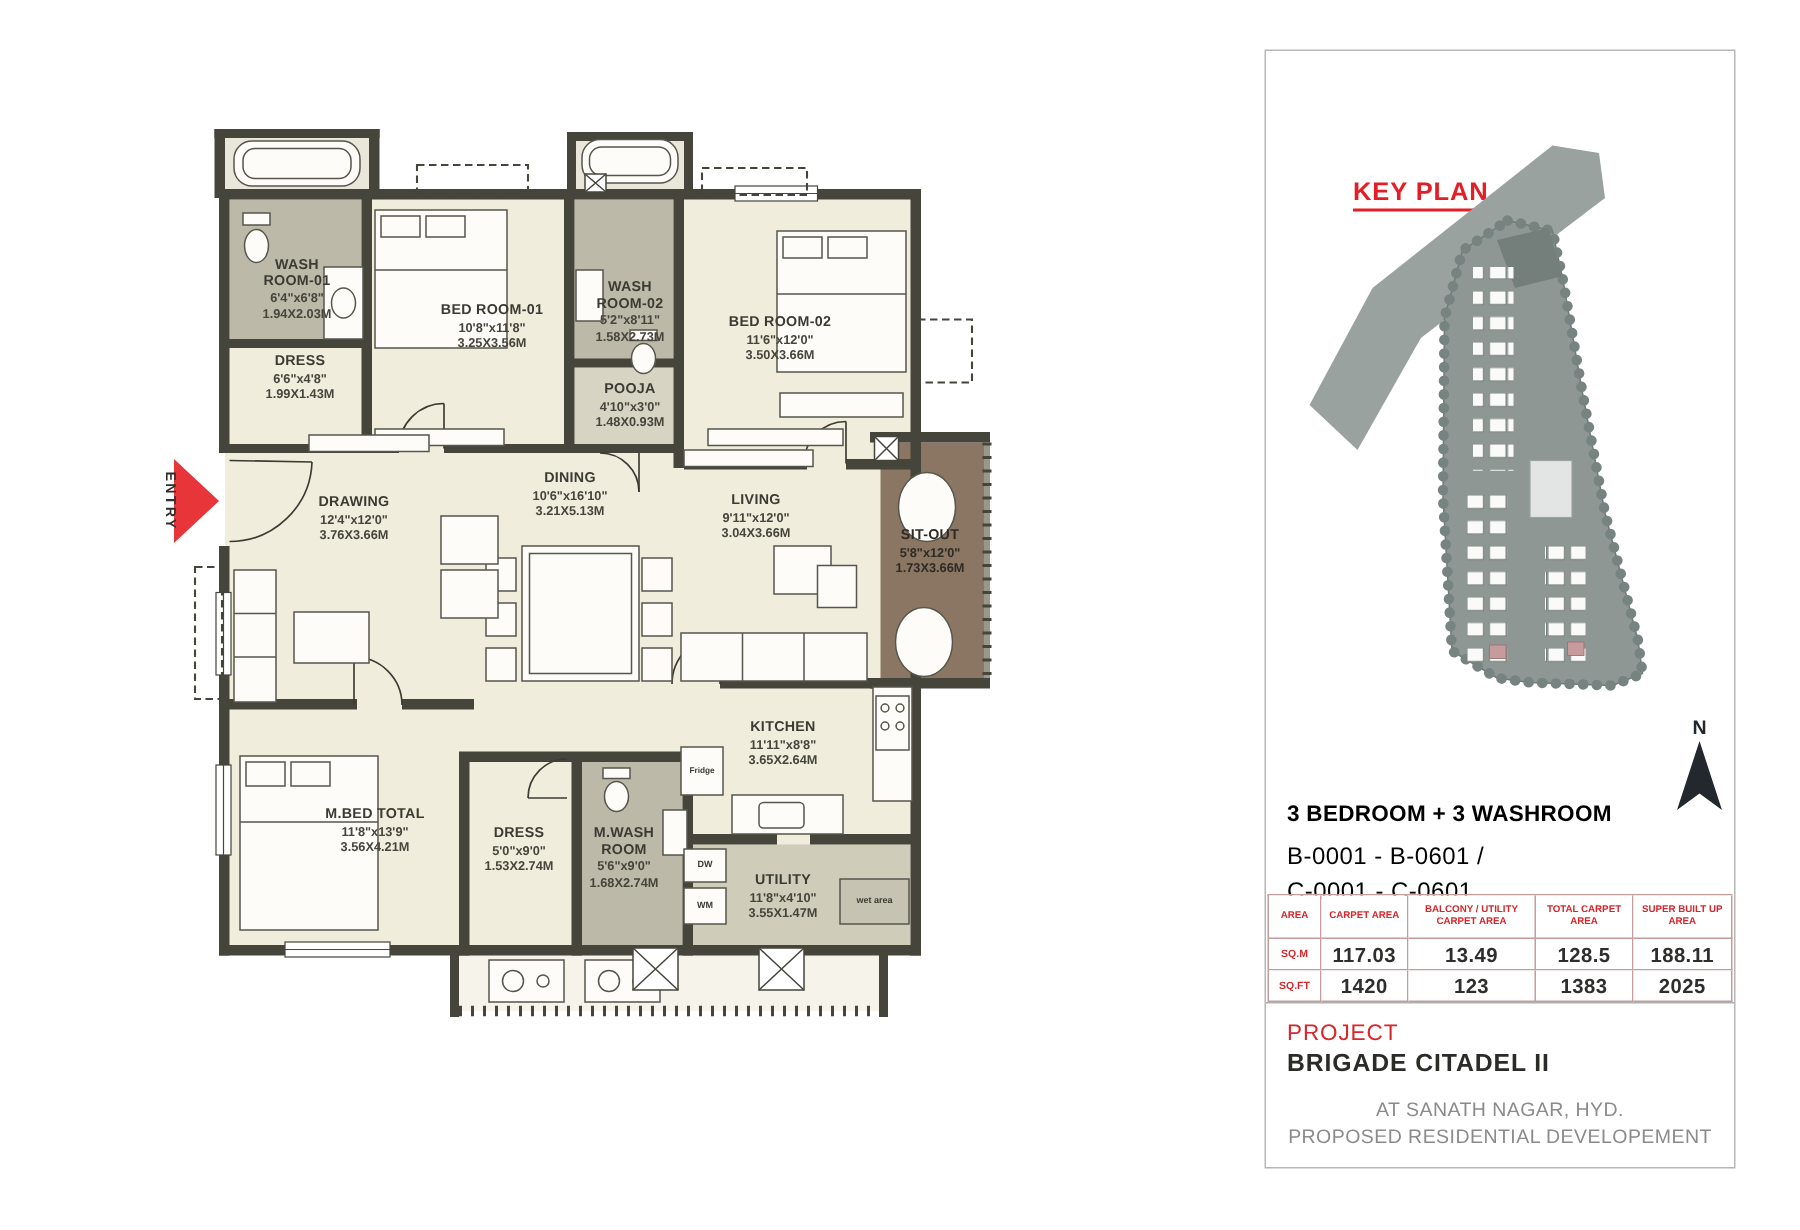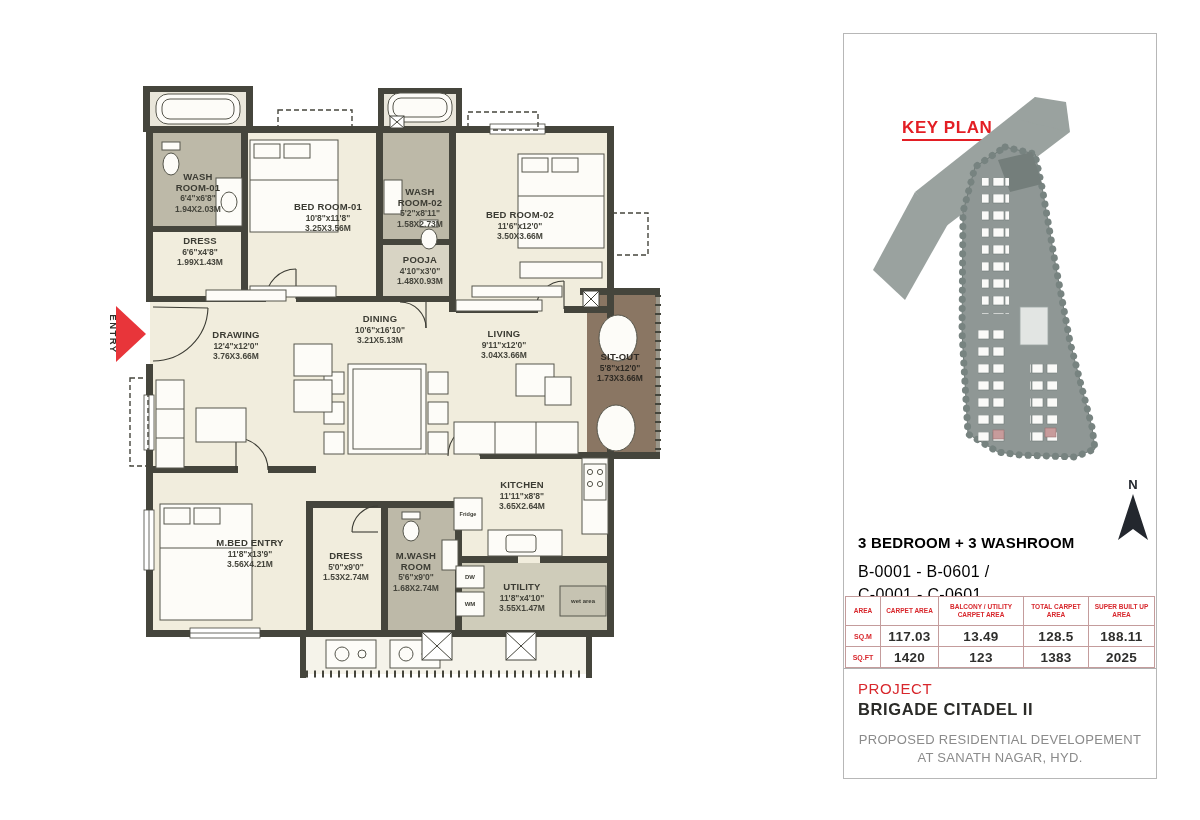--- a/index.html
+++ b/index.html
@@ -281,21 +281,21 @@
       <div class="rname">LIVING</div>
       <div class="rdim">9'11"x12'0"</div>
       <div class="rdim">3.04X3.66M</div>
     </div>
     <div class="rlabel" style="left:520px;top:288px;width:62px;color:#2e2a24">
       <div class="rname">SIT-OUT</div>
       <div class="rdim" style="color:#2e2a24">5'8"x12'0"</div>
       <div class="rdim" style="color:#2e2a24">1.73X3.66M</div>
     </div>
     <div class="rlabel" style="left:150px;top:474px;width:90px">
-      <div class="rname">M.BED ENTRY</div>
+      <div class="rname">M.BED TOTAL</div>
       <div class="rdim">11'8"x13'9"</div>
       <div class="rdim">3.56X4.21M</div>
     </div>
     <div class="rlabel" style="left:246px;top:487px;width:80px">
       <div class="rname">DRESS</div>
       <div class="rdim">5'0"x9'0"</div>
       <div class="rdim">1.53X2.74M</div>
     </div>
     <div class="rlabel" style="left:316px;top:492px;width:52px">
       <div class="rname">M.WASH ROOM</div>
@@ -383,17 +383,17 @@
       <div class="at-cell at-value">123</div>
       <div class="at-cell at-value">1383</div>
       <div class="at-cell at-value">2025</div>
     </div>
 
     <div class="divider"></div>
 
     <div class="project-label">PROJECT</div>
     <div class="project-name">BRIGADE CITADEL II</div>
     <div class="project-desc">
+      <div>AT SANATH NAGAR, HYD.</div>
       <div>PROPOSED RESIDENTIAL DEVELOPEMENT</div>
-      <div>AT SANATH NAGAR, HYD.</div>
     </div>
   </div>
 </div>
 
 </body></html>

